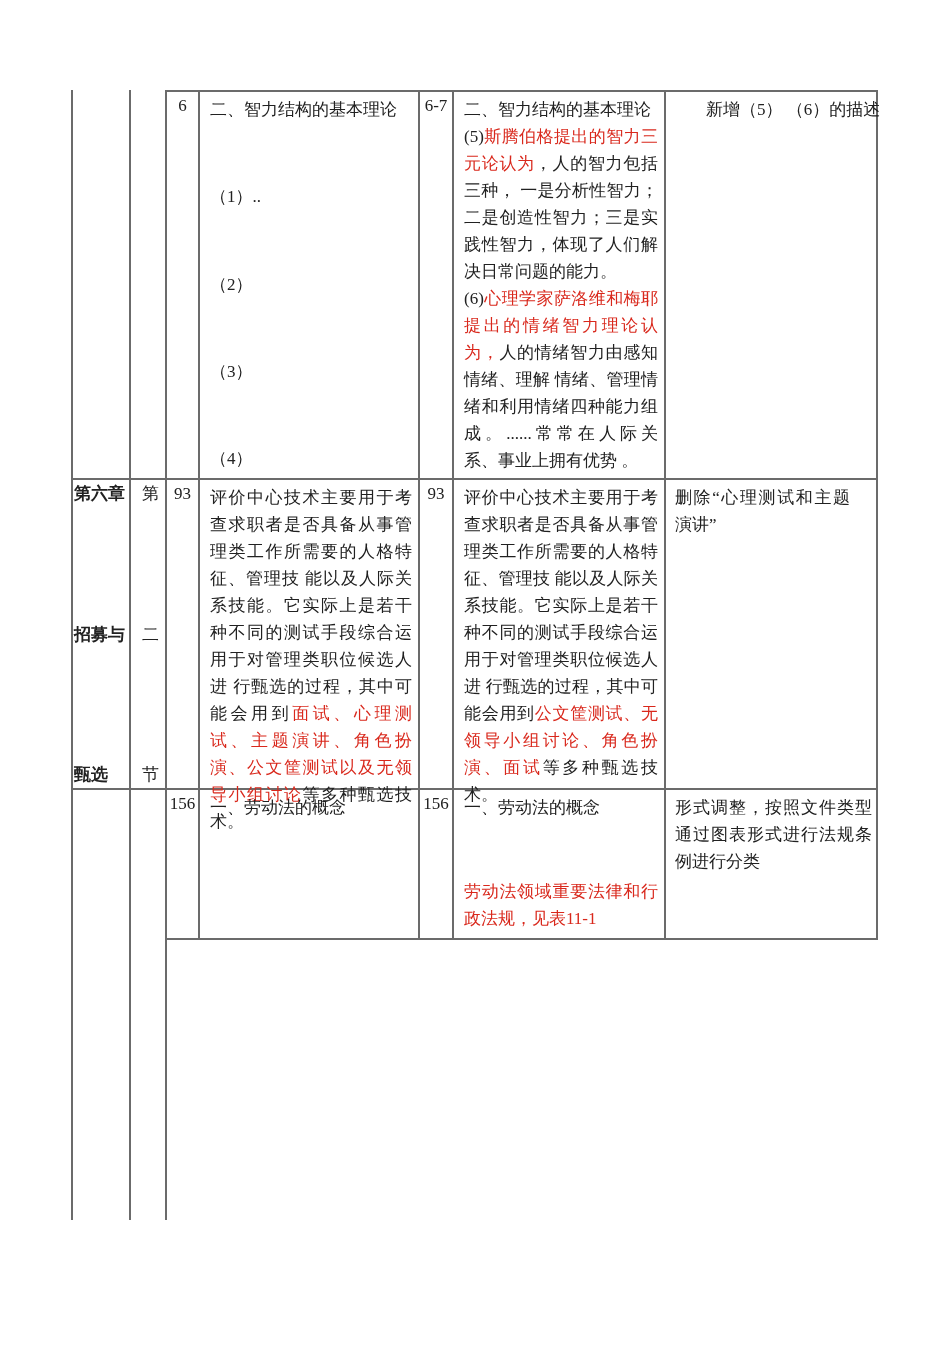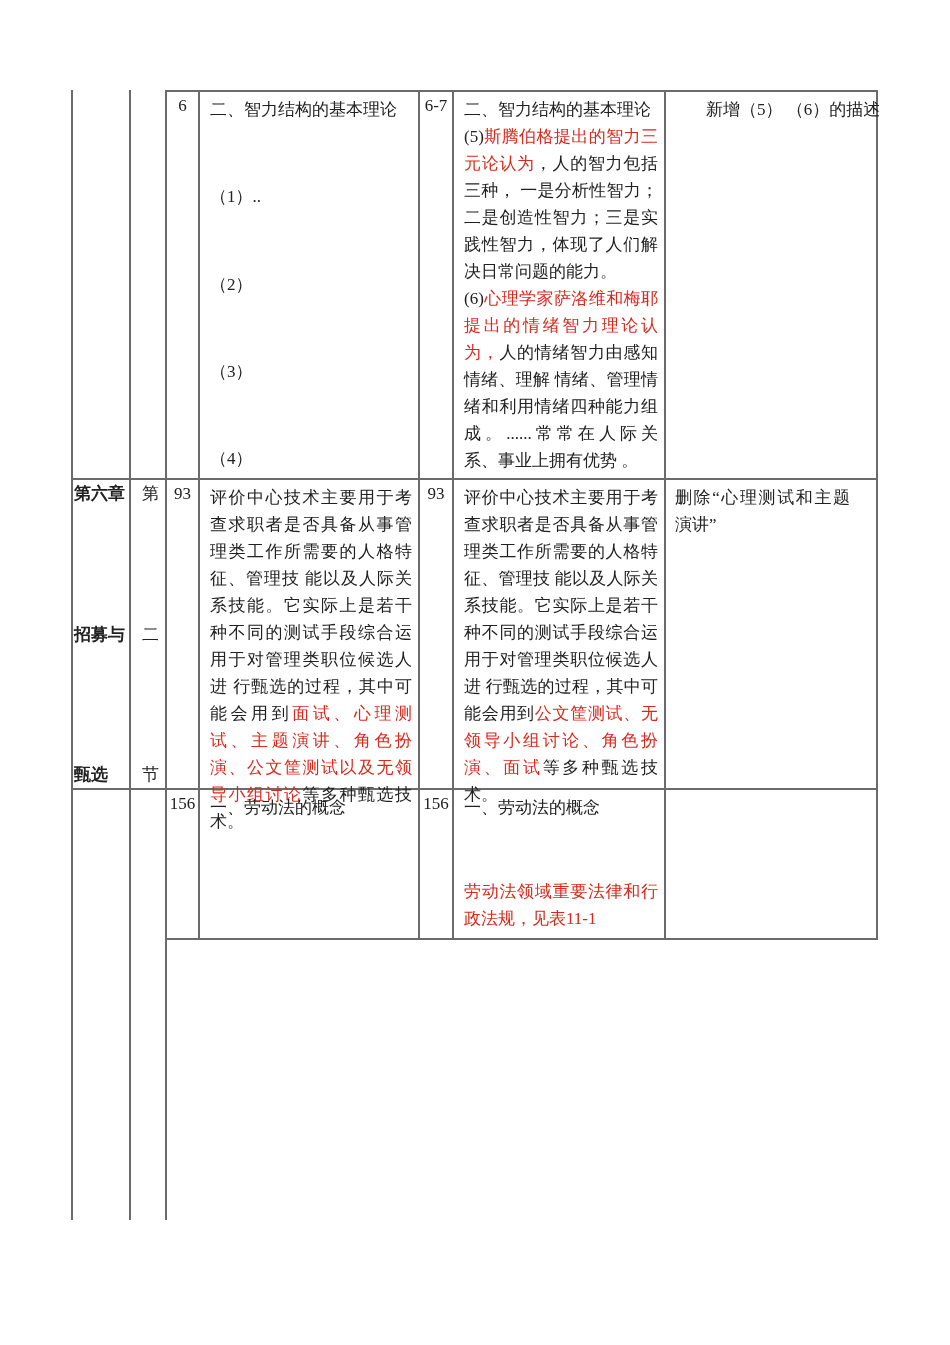--- a/index.html
+++ b/index.html
@@ -107,14 +107,17 @@
   <div class="cell content-cell" style="left:129px;top:700px;width:218px;height:146px">
       <div class="para"><span>一、劳动法的概念</span></div>
     </div>
   <div class="cell center" style="left:349px;top:700px;width:32px;height:146px">
     <div class="para">156</div>
   </div>
   <div class="cell content-cell" style="left:383px;top:700px;width:210px;height:146px">
       <div class="para"><span>一、劳动法的概念</span></div>
       <div class="para"><span class="red">劳动法领域重要法律和行政法规，见表11-1</span></div>
     </div>
+  <div class="cell note-cell" style="left:595px;top:700px;width:210px;height:146px">
+    <div class="para">形式调整，按照文件类型通过图表形式进行法规条例进行分类</div>
+  </div>
 
 </div>
 
 </body></html>

